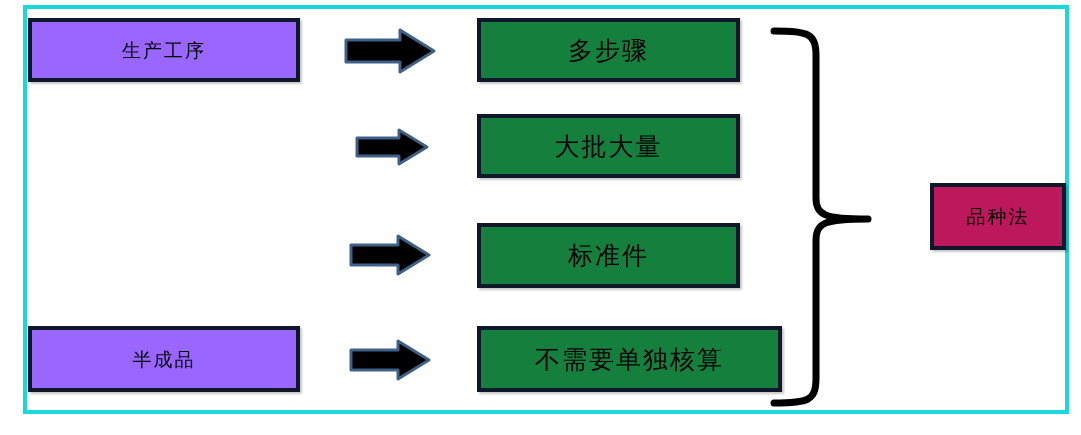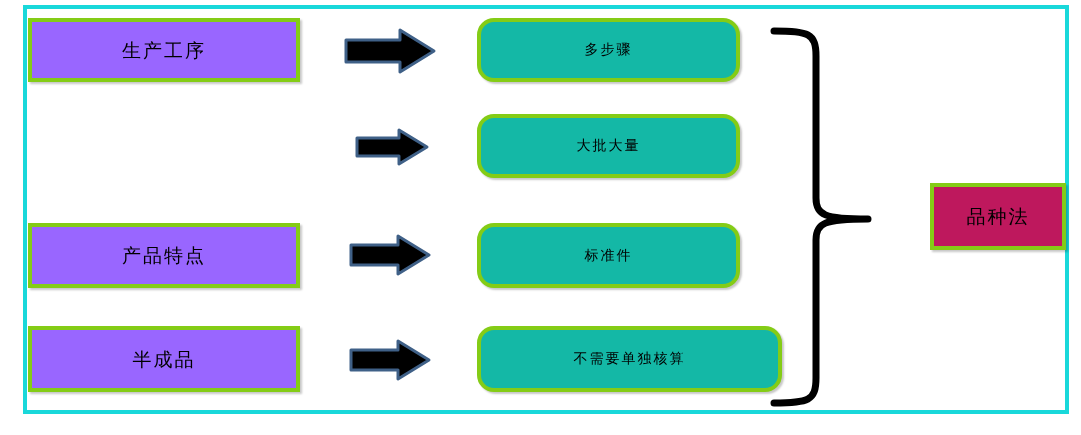--- a/index.html
+++ b/index.html
@@ -25,36 +25,35 @@
     width: 1046px;
     height: 409px;
     border: 4px solid #19d8da;
     box-sizing: border-box;
     background: transparent;
   }
   
   .node {
     position: absolute;
     box-sizing: border-box;
-    border: 4px solid #84cc16;
+    border: 4px solid #0f172a;
     display: flex;
     align-items: center;
     justify-content: center;
     color: #000000;
     letter-spacing: 2px;
     box-shadow: 2px 2px 2px rgba(0,0,0,0.22);
   }
   .node-purple {
     background: #9966ff;
     font-size: 19px;
   }
   .node-pink {
-    background: #14b8a6;
-    font-size: 14px;
-    border-radius: 17px;
+    background: #15803d;
+    font-size: 25px;
   }
   .node-blue {
     background: #be185d;
     font-size: 19px;
   }
   .node-label {
     display: block;
     line-height: 1;
     white-space: nowrap;
   }
@@ -97,23 +96,20 @@
   <div class="arrow" style="left:354px; top:128px;">
     <svg width="76" height="38" viewBox="0 0 76 38">
       <polygon points="3,10 45,10 45,2 73,19 45,36 45,28 3,28" fill="#000000" stroke="#3f6087" stroke-width="3" stroke-linejoin="round"></polygon>
     </svg>
   </div>
 
   <div class="node node-pink" style="left:477px; top:114px; width:263px; height:64px;">
     <span class="node-label">大批大量</span>
   </div>
 
-  <div class="node node-purple" style="left:28px; top:223px; width:272px; height:65px;">
-    <span class="node-label">产品特点</span>
-  </div>
 
   <div class="arrow" style="left:348px; top:234px;">
     <svg width="84" height="42" viewBox="0 0 84 42">
       <polygon points="3,11 50,11 50,2 81,21 50,40 50,31 3,31" fill="#000000" stroke="#3f6087" stroke-width="3" stroke-linejoin="round"></polygon>
     </svg>
   </div>
 
   <div class="node node-purple" style="left:28px; top:326px; width:272px; height:66px;">
     <span class="node-label">半成品</span>
   </div>

